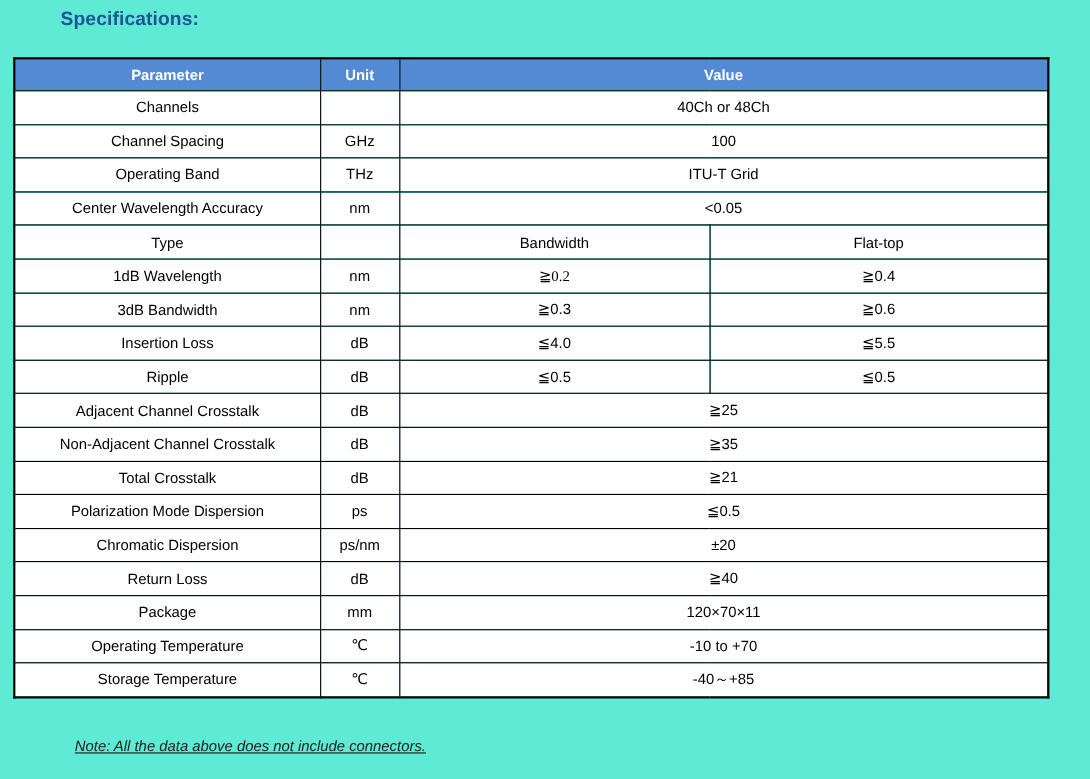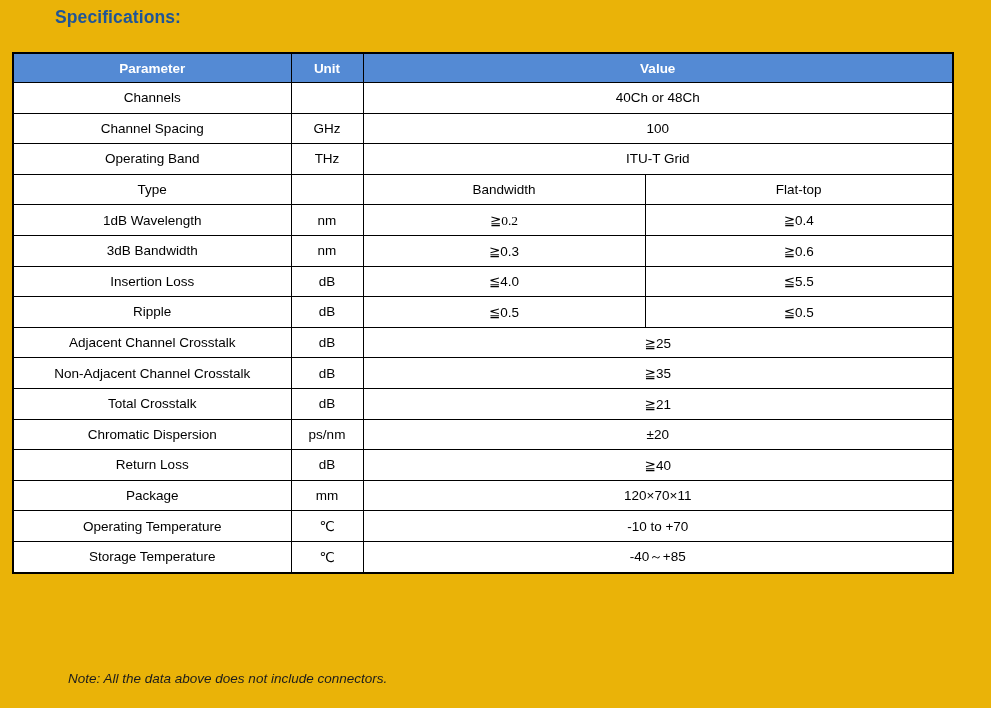--- a/index.html
+++ b/index.html
@@ -1,20 +1,20 @@
 <!DOCTYPE html>
 <html><head>
 <meta charset="utf-8">
 <style>
   html, body { margin: 0; padding: 0; background: #ffffff; }
   .page {
     position: relative;
     width: 991px;
     height: 708px;
-    background: #eab308;
+    background: #5eead4;
     font-family: "Liberation Sans", "DejaVu Sans", sans-serif;
     overflow: hidden;
   }
   .page-title {
     position: absolute;
     left: 55px;
     top: 7px;
     font-size: 17.5px;
     font-weight: bold;
     color: #1F5597;
@@ -54,20 +54,21 @@
   }
   
   td[data-bind="table.rows.5.values.0"] { font-size: 17px; font-family: Liberation Serif, serif; }
   .note {
     position: absolute;
     left: 68px;
     top: 671px;
     font-size: 13.5px;
     font-style: italic;
     color: #1c1c1c;
+    text-decoration: underline;
   }
 </style>
 </head>
 <body>
 
 <div class="page">
 
   <div class="page-title" data-bind="page.title">Specifications:</div>
 
   <table class="spec-table">
@@ -93,20 +94,25 @@
         </tr>
         <tr>
           <td data-bind="table.rows.1.parameter">Channel Spacing</td>
           <td data-bind="table.rows.1.unit">GHz</td>
           <td colspan="2" data-bind="table.rows.1.value">100</td>
         </tr>
         <tr>
           <td data-bind="table.rows.2.parameter">Operating Band</td>
           <td data-bind="table.rows.2.unit">THz</td>
           <td colspan="2" data-bind="table.rows.2.value">ITU-T Grid</td>
+        </tr>
+        <tr>
+          <td data-bind="table.rows.3.parameter">Center Wavelength Accuracy</td>
+          <td data-bind="table.rows.3.unit">nm</td>
+          <td colspan="2" data-bind="table.rows.3.value">&lt;0.05</td>
         </tr>
         <tr>
           <td data-bind="table.rows.4.parameter">Type</td>
           <td data-bind="table.rows.4.unit"></td>
           <td data-bind="table.rows.4.values.0">Bandwidth</td>
           <td data-bind="table.rows.4.values.1">Flat-top</td>
         </tr>
         <tr>
           <td data-bind="table.rows.5.parameter">1dB Wavelength</td>
           <td data-bind="table.rows.5.unit">nm</td>
@@ -140,20 +146,25 @@
           <td data-bind="table.rows.10.parameter">Non-Adjacent Channel Crosstalk</td>
           <td data-bind="table.rows.10.unit">dB</td>
           <td colspan="2" data-bind="table.rows.10.value">≧35</td>
         </tr>
         <tr>
           <td data-bind="table.rows.11.parameter">Total Crosstalk</td>
           <td data-bind="table.rows.11.unit">dB</td>
           <td colspan="2" data-bind="table.rows.11.value">≧21</td>
         </tr>
         <tr>
+          <td data-bind="table.rows.13.parameter">Polarization Mode Dispersion</td>
+          <td data-bind="table.rows.13.unit">ps</td>
+          <td colspan="2" data-bind="table.rows.13.value">≦0.5</td>
+        </tr>
+        <tr>
           <td data-bind="table.rows.14.parameter">Chromatic Dispersion</td>
           <td data-bind="table.rows.14.unit">ps/nm</td>
           <td colspan="2" data-bind="table.rows.14.value">±20</td>
         </tr>
         <tr>
           <td data-bind="table.rows.15.parameter">Return Loss</td>
           <td data-bind="table.rows.15.unit">dB</td>
           <td colspan="2" data-bind="table.rows.15.value">≧40</td>
         </tr>
         <tr>

